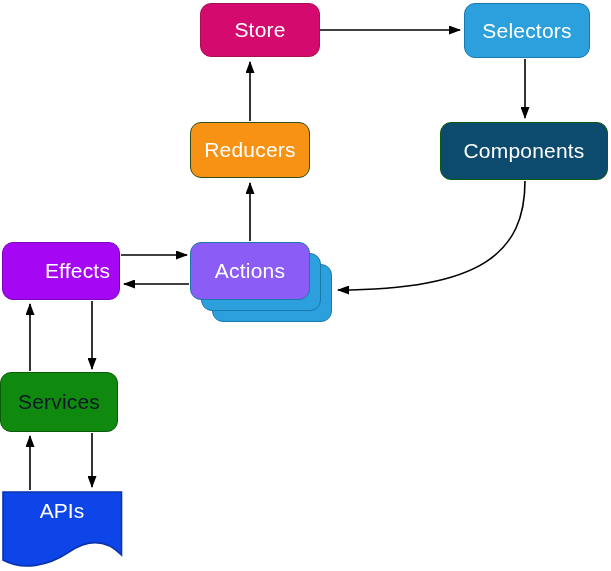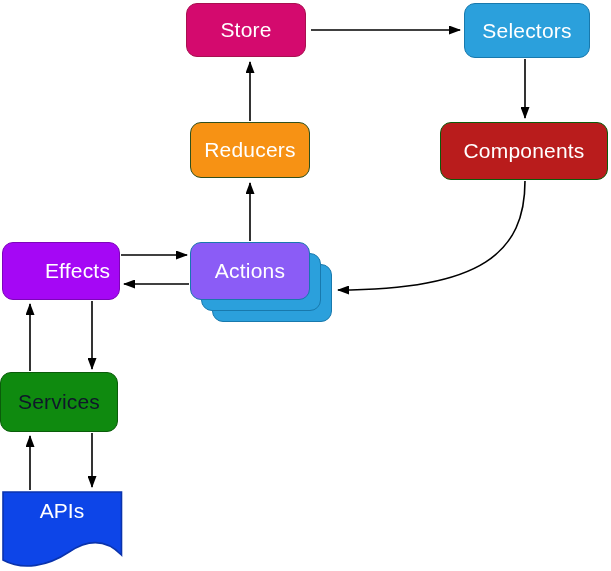--- a/index.html
+++ b/index.html
@@ -40,21 +40,21 @@
   }
   .apis-wrap .label {
     position: absolute;
     left: 0; top: 8px;
     width: 120px;
     text-align: center;
     color: #ffffff;
     font-size: 21px;
   }
   
-  #node-store      { left: 186px; top: 3px;   width: 120px; height: 54px; }
+  #node-store      { left: 200px; top: 3px;   width: 120px; height: 54px; }
   #node-selectors  { left: 464px; top: 3px;   width: 126px; height: 55px; }
   #node-reducers   { left: 190px; top: 122px; width: 120px; height: 56px; }
   #node-components { left: 440px; top: 122px; width: 168px; height: 58px; }
   #node-effects    { left: 2px;   top: 242px; width: 118px; height: 58px; padding-left: 33px; }
   #node-services   { left: 0px;   top: 372px; width: 118px; height: 60px; }
   #actions-back    { left: 212px; top: 264px; width: 120px; height: 58px; }
   #actions-mid     { left: 201px; top: 253px; width: 120px; height: 58px; }
   #node-actions    { left: 190px; top: 242px; width: 120px; height: 58px; }
 </style>
 </head>
@@ -86,21 +86,21 @@
   </div>
 
   <div class="node" id="node-selectors" style="background-color: rgb(43, 160, 220); border-color: rgb(24, 121, 173); color: rgb(255, 255, 255); text-align: right;">
     <span class="label">Selectors</span>
   </div>
 
   <div class="node" id="node-reducers" style="background-color: rgb(247, 146, 20); border-color: rgb(47, 79, 30); color: rgb(255, 255, 255); text-align: center;">
     <span class="label">Reducers</span>
   </div>
 
-  <div class="node" id="node-components" style="background-color: #b91c1c; border-color: rgb(10, 92, 10); color: rgb(255, 255, 255);">
+  <div class="node" id="node-components" style="background-color: #0c4a6e; border-color: rgb(10, 92, 10); color: rgb(255, 255, 255);">
     <span class="label">Components</span>
   </div>
 
   <div class="node" id="node-effects" style="background-color: rgb(165, 7, 245); border-color: rgb(125, 5, 185); color: rgb(255, 255, 255);">
     <span class="label">Effects</span>
   </div>
 
   <div class="node" id="actions-back" style="background-color: rgb(43, 160, 220); border-color: rgb(24, 121, 173);"></div>
   <div class="node" id="actions-mid" style="background-color: rgb(43, 160, 220); border-color: rgb(24, 121, 173);"></div>
   <div class="node" id="node-actions" style="background-color: #8b5cf6; border-color: rgb(24, 121, 173); color: rgb(255, 255, 255);">

